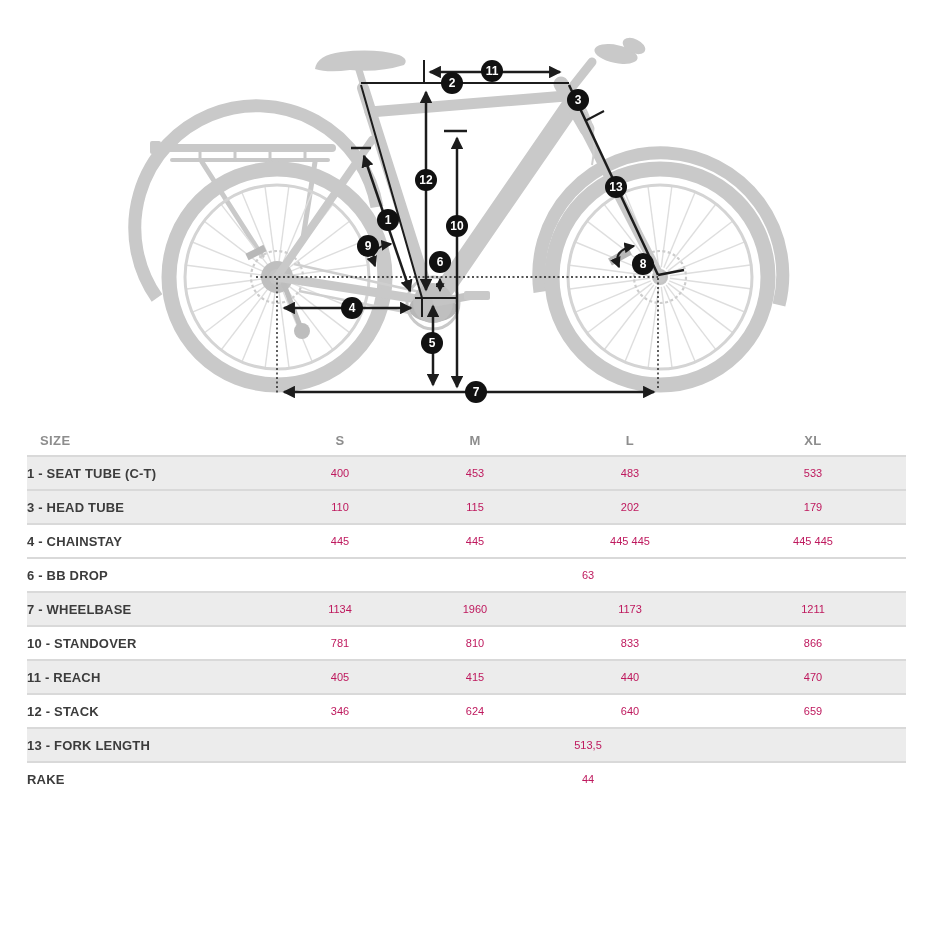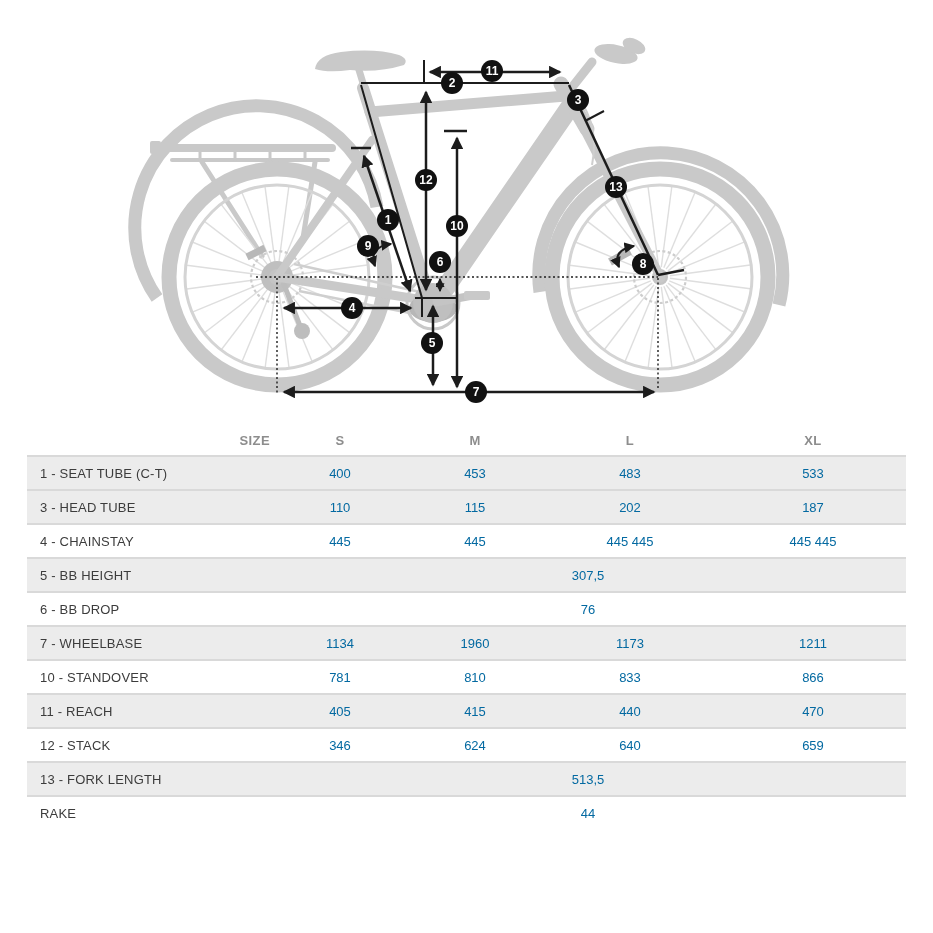--- a/index.html
+++ b/index.html
@@ -6,26 +6,26 @@
   body{width:933px;height:933px;position:relative;overflow:hidden;
        font-family:"Liberation Sans",sans-serif;}
   .diagram{position:absolute;top:0;left:0;width:933px;height:424px;}
   .table-wrap{position:absolute;top:426px;left:27px;width:879px;}
   table{border-collapse:collapse;table-layout:fixed;width:879px;}
   col.c-label{width:243px}col.c-s{width:140px}col.c-m{width:130px}
   col.c-l{width:180px}col.c-xl{width:186px}
   th,td{padding:0;vertical-align:middle;height:32px;}
   thead th{height:29px;color:#8d8d8d;font-size:13px;font-weight:bold;
            text-align:center;letter-spacing:.4px;}
-  thead th.label{text-align:right;padding-left:13px;}
+  thead th.label{text-align:left;padding-left:13px;}
   tbody tr{border-top:2px solid #d9d9d9;background:#fff;}
   tbody tr.shaded{background:#ececec;}
-  td.label{font-weight:normal;color:#3c3c3c;font-size:13px;padding-left:13px;
+  td.label{font-weight:bold;color:#3c3c3c;font-size:13px;
            letter-spacing:.2px;white-space:nowrap;}
-  td.val,td.merged{text-align:center;color:#0369a1;font-size:13px;}
+  td.val,td.merged{text-align:center;color:#be185d;font-size:11px;}
   .callout-num{fill:#fff;font-family:"Liberation Sans",sans-serif;
                font-size:12px;font-weight:bold;}
   .sil{stroke:#c9c9c9;fill:none;}
   .ann{stroke:#1c1c1c;fill:none;}
   .spoke{stroke:#dedede;stroke-width:1.4;}
 </style>
 </head>
 <body>
 
 <div class="diagram">
@@ -264,36 +264,32 @@
           <td class="val">400</td>
           <td class="val">453</td>
           <td class="val">483</td>
           <td class="val">533</td>
         </tr>
         <tr class="shaded">
           <td class="label">3 - HEAD TUBE</td>
           <td class="val">110</td>
           <td class="val">115</td>
           <td class="val">202</td>
-          <td class="val">187</td>
+          <td class="val">179</td>
         </tr>
         <tr>
           <td class="label">4 - CHAINSTAY</td>
           <td class="val">445</td>
           <td class="val">445</td>
           <td class="val">445 445</td>
           <td class="val">445 445</td>
         </tr>
-        <tr class="shaded">
-          <td class="label">5 - BB HEIGHT</td>
-          <td class="merged" colspan="4">307,5</td>
-        </tr>
         <tr>
           <td class="label">6 - BB DROP</td>
-          <td class="merged" colspan="4">76</td>
+          <td class="merged" colspan="4">63</td>
         </tr>
         <tr class="shaded">
           <td class="label">7 - WHEELBASE</td>
           <td class="val">1134</td>
           <td class="val">1960</td>
           <td class="val">1173</td>
           <td class="val">1211</td>
         </tr>
         <tr>
           <td class="label">10 - STANDOVER</td>

